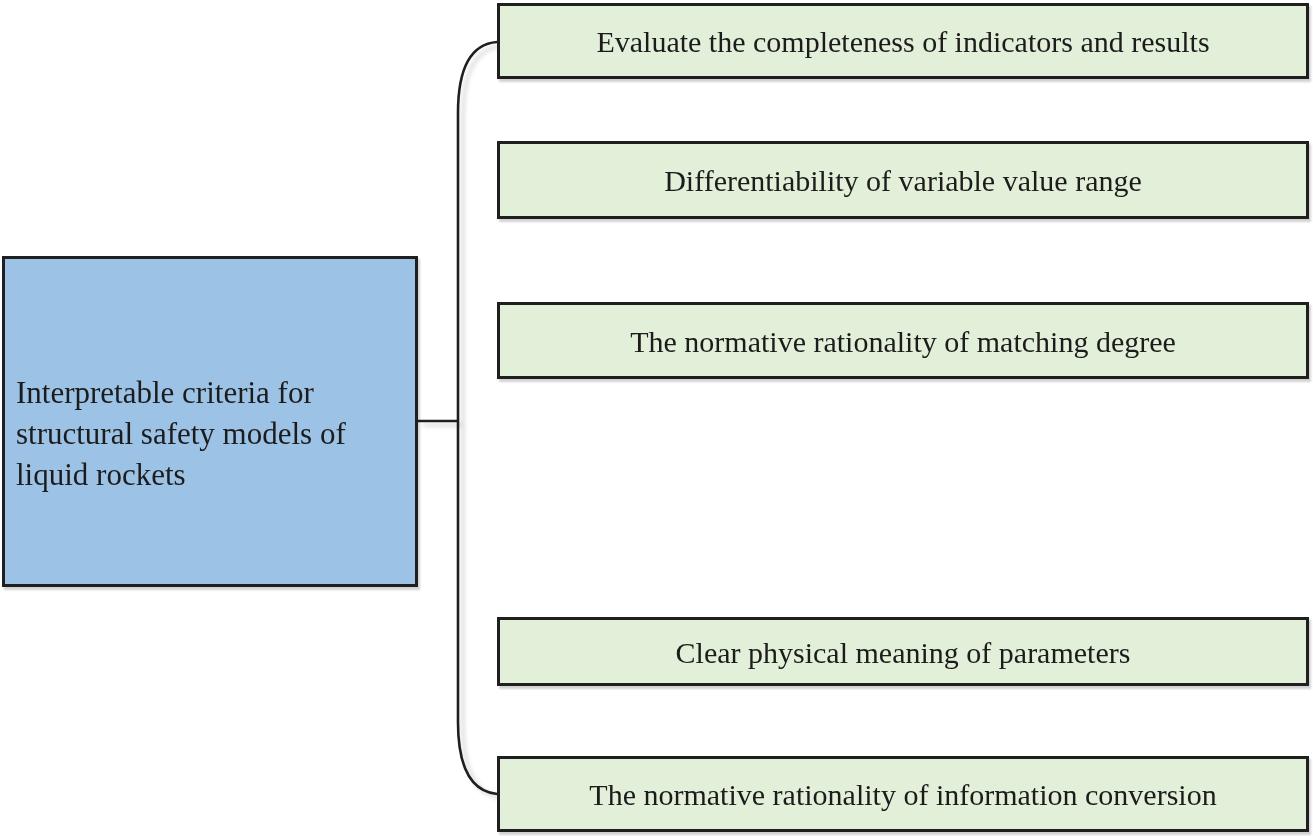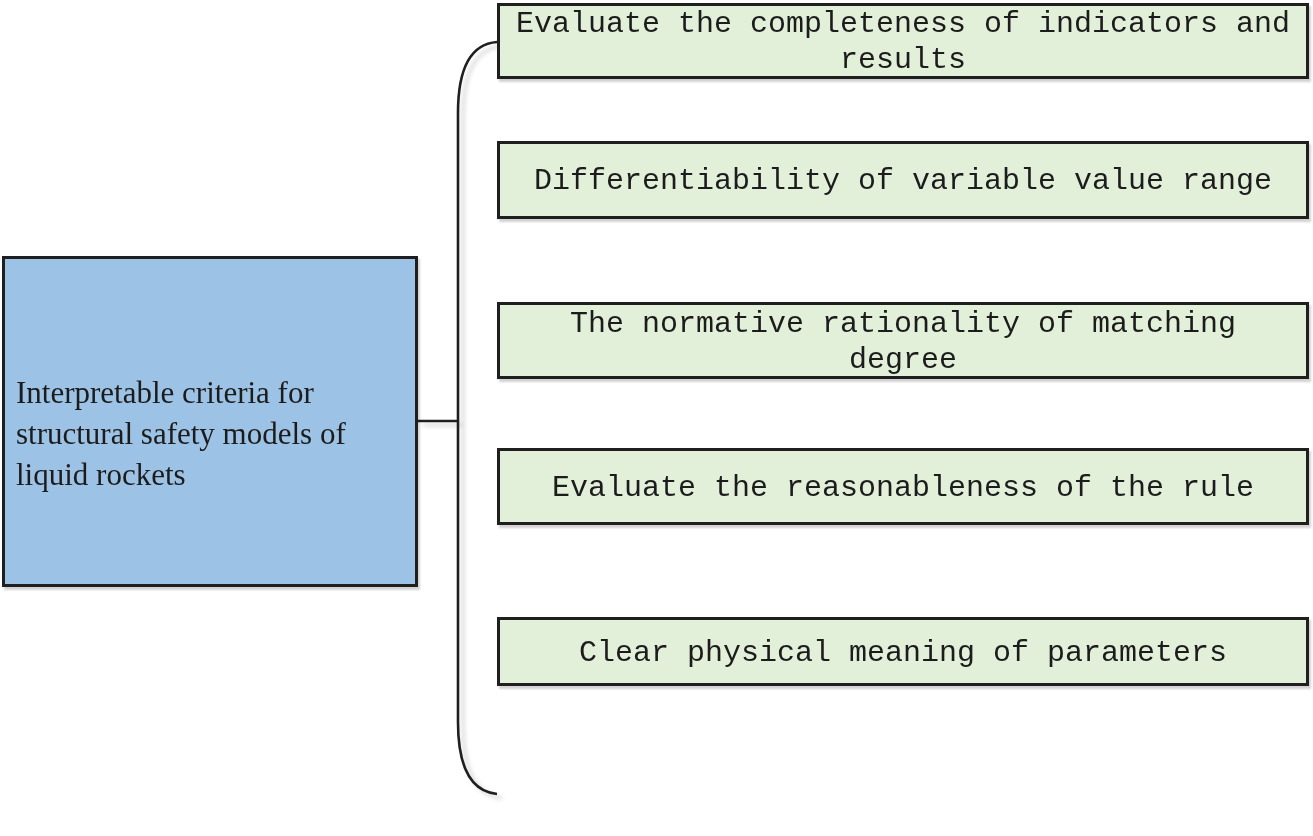--- a/index.html
+++ b/index.html
@@ -51,21 +51,20 @@
     background: #e2efd9;
     border: 3px solid #1f1f1f;
     box-shadow: 2px 3px 2px rgba(0,0,0,0.18);
     display: flex;
     align-items: center;
     justify-content: center;
     text-align: center;
     font-size: 30px;
     line-height: 36px;
     padding: 2px 8px 0 8px;
-    font-family: Liberation Mono, monospace;
   }
   .b1 { top: 3px;   height: 76px; }
   .b2 { top: 141px; height: 78px; }
   .b3 { top: 302px; height: 77px; }
   .b4 { top: 448px; height: 77px; }
   .b5 { top: 617px; height: 69px; }
   .b6 { top: 756px; height: 76px; }
 </style>
 </head>
 <body>
@@ -85,22 +84,22 @@
   </div>
 
   <div class="branch-box b3">
     <span>The normative rationality of matching degree</span>
   </div>
 
   <div class="branch-box b2">
     <span>Differentiability of variable value range</span>
   </div>
 
-  <div class="branch-box b4">
-    <span>Evaluate the reasonableness of the rule</span>
-  </div>
 
   <div class="branch-box b5">
     <span>Clear physical meaning of parameters</span>
   </div>
 
+  <div class="branch-box b6">
+    <span>The normative rationality of information conversion</span>
+  </div>
 
 </div>
 
 </body></html>

